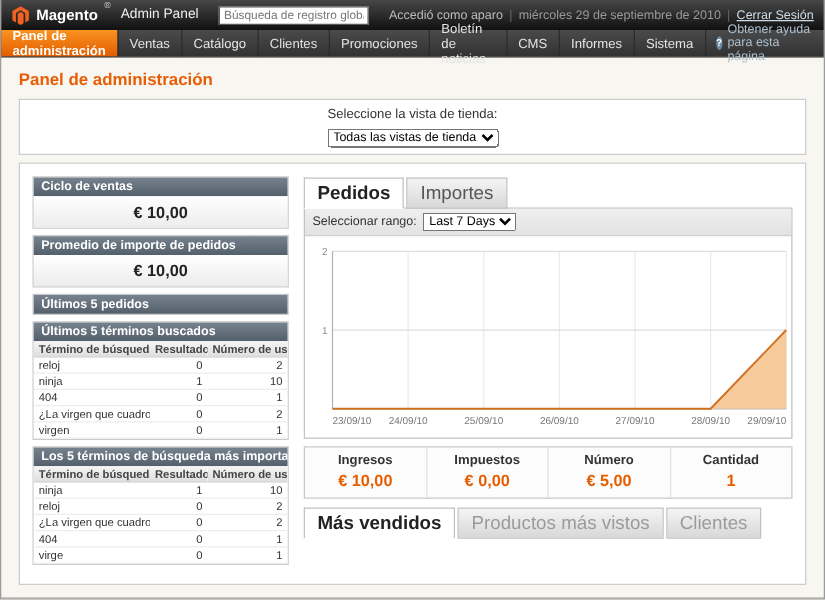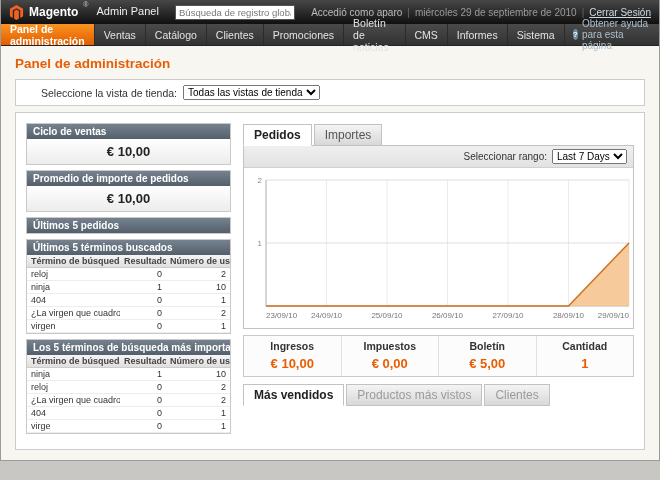--- a/index.html
+++ b/index.html
@@ -24,45 +24,45 @@
   
   .nav { height: 22px; background: linear-gradient(#4a4a4a, #323232); display: flex; align-items: stretch; font-size: 10.5px; border-bottom: 1px solid #222; }
   .nav-item { display: flex; align-items: center; padding: 0 9px; color: #e3e3e3; text-decoration: none; border-right: 1px solid #2b2b2b; cursor: pointer; }
   .nav-item.active { background: linear-gradient(#fa9321, #e25d00); color: #fff; font-weight: bold; }
   .nav-help { margin-left: auto; display: flex; align-items: center; gap: 4px; padding: 0 8px; color: #aebfcd; font-size: 10px; cursor: pointer; }
   .help-icon { width: 11px; height: 11px; border-radius: 50%; background: #6b8aa3; color: #fff; font-size: 8px; font-weight: bold; display: flex; align-items: center; justify-content: center; }
 
   
   .content { padding: 4px 14px 0; }
   .page-title { font-size: 13.5px; color: #e75e06; margin: 6px 0 8px; font-weight: bold; }
-  .switcher { background: #fff; border: 1px solid #ccc; padding: 5px 25px; font-size: 10.5px; color: #333; margin-bottom: 6px; display: flex; align-items: center; gap: 6px; }
+  .switcher { background: #fff; border: 1px solid #ccc; padding: 5px 7px; font-size: 10.5px; color: #333; margin-bottom: 6px; display: flex; align-items: center; gap: 6px; flex-direction: column; }
   .switcher select, .toolbar select { font-size: 10px; font-family: "Liberation Sans", sans-serif; }
 
   .dashboard { background: #fff; border: 1px solid #ccc; padding: 10px; display: flex; gap: 12px; margin-bottom: 10px; }
   .dash-left { width: 205px; flex: none; }
   .dash-right { flex: 1; min-width: 0; }
 
   
   .lbox { border: 1px solid #c9c9c9; margin-bottom: 5px; background: #fff; }
   .lbox-head { background: linear-gradient(#76838f, #535f6b); color: #fff; font-size: 10px; font-weight: bold; padding: 2px 6px; white-space: nowrap; overflow: hidden; }
   .lbox-value { background: linear-gradient(#ffffff, #ececec); text-align: center; font-size: 13px; font-weight: bold; color: #222; padding: 5px 4px; }
   table.mini { width: 100%; border-collapse: collapse; font-size: 9px; background: #fff; table-layout: fixed; }
   table.mini th { background: linear-gradient(#f5f5f5, #dfdfdf); border-bottom: 1px solid #ccc; padding: 1px 4px; text-align: left; font-weight: bold; color: #444; white-space: nowrap; overflow: hidden; }
   table.mini td { padding: 1px 4px; border-bottom: 1px solid #ededed; color: #333; white-space: nowrap; overflow: hidden; }
   table.mini .num { text-align: right; }
 
   
   .tabs { display: flex; gap: 2px; position: relative; top: 1px; z-index: 2; }
-  .tab { font-size: 12px; padding: 3px 10px; border: 1px solid #c2c2c2; background: linear-gradient(#f4f4f4, #d8d8d8); color: #555; cursor: pointer; white-space: nowrap; }
+  .tab { font-size: 15px; padding: 3px 10px; border: 1px solid #c2c2c2; background: linear-gradient(#f4f4f4, #d8d8d8); color: #555; cursor: pointer; white-space: nowrap; }
   .tab.active { background: #fff; border-bottom-color: #fff; font-weight: bold; color: #222; }
   .tab.disabled { color: #9b9b9b; }
 
   
   .panel { border: 1px solid #c2c2c2; background: #fff; margin-bottom: 6px; position: relative; z-index: 1; }
-  .toolbar { background: linear-gradient(#efefef, #e2e2e2); border-bottom: 1px solid #d0d0d0; padding: 3px 6px; display: flex; justify-content: flex-end; align-items: center; gap: 5px; font-size: 10px; color: #333; }
+  .toolbar { background: linear-gradient(#efefef, #e2e2e2); border-bottom: 1px solid #d0d0d0; padding: 3px 6px; display: flex; justify-content: flex-start; align-items: center; gap: 5px; font-size: 10px; color: #333; }
   .chart-holder { padding: 4px 6px 2px; }
 
   
   .totals { border: 1px solid #c9c9c9; background: #fcfcfc; display: flex; margin-bottom: 6px; }
   .total-cell { flex: 1; text-align: center; padding: 4px 2px; border-right: 1px solid #e0e0e0; }
   .total-cell:last-child { border-right: none; }
   .total-label { font-size: 10.5px; font-weight: bold; color: #333; display: block; margin-bottom: 2px; }
   .total-value { font-size: 13px; font-weight: bold; color: #e85d00; }
 
   
@@ -267,21 +267,21 @@
         <div class="totals">
           <div class="total-cell">
             <span class="total-label">Ingresos</span>
             <span class="total-value">€ 10,00</span>
           </div>
           <div class="total-cell">
             <span class="total-label">Impuestos</span>
             <span class="total-value">€ 0,00</span>
           </div>
           <div class="total-cell">
-            <span class="total-label">Boletín</span>
+            <span class="total-label">Número</span>
             <span class="total-value">€ 5,00</span>
           </div>
           <div class="total-cell">
             <span class="total-label">Cantidad</span>
             <span class="total-value">1</span>
           </div>
         </div>
 
         <div class="tabs">
           <div class="tab active">Más vendidos</div>

